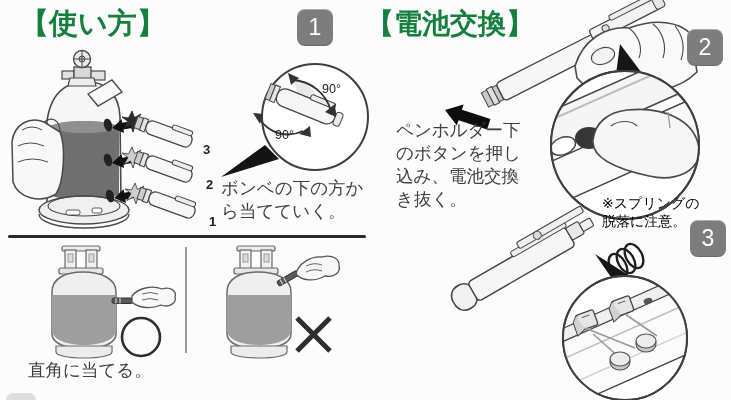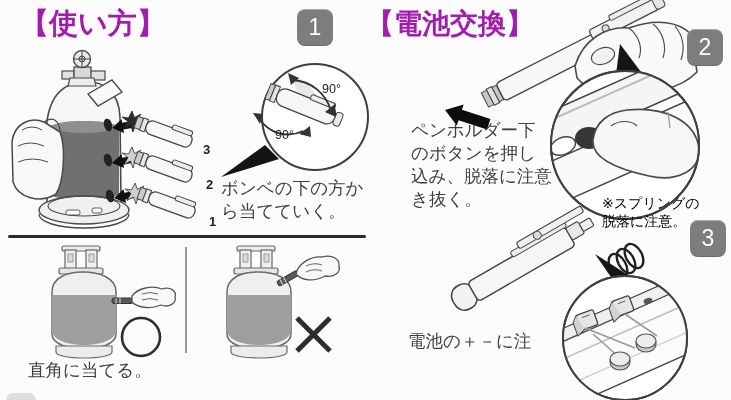--- a/index.html
+++ b/index.html
@@ -1,37 +1,37 @@
 <!DOCTYPE html>
 <html><head>
 <meta charset="utf-8">
 <style>
   html,body{margin:0;padding:0;background:#ffffff;}
   .canvas{
     position:relative;width:731px;height:400px;background:#fcfcfc;
     font-family:"Liberation Sans","DejaVu Sans",sans-serif;color:#3c3c3c;
     overflow:hidden;
   }
-  .heading{position:absolute;font-weight:bold;color:#a21caf;white-space:nowrap;}
+  .heading{position:absolute;font-weight:bold;color:#15803d;white-space:nowrap;}
   #usage-heading{left:20px;top:4px;font-size:29px;}
   #battery-heading{left:366px;top:5px;font-size:28px;}
   .badge{
     position:absolute;width:36px;height:37px;border-radius:8px;
     background:#7d7d7d;color:#fff;font-size:23px;
     display:flex;align-items:center;justify-content:center;
     box-shadow:inset 0 1px 0 rgba(255,255,255,.35), inset 0 -1px 0 rgba(0,0,0,.15);
   }
   #badge-1{left:297px;top:9px;}
   #badge-2{left:687px;top:29px;}
   #badge-3{left:690px;top:220px;}
   #badge-partial{position:absolute;left:6px;top:393px;width:30px;height:12px;
     background:#dedede;border-radius:7px 7px 0 0;}
   .caption{position:absolute;font-size:17.5px;line-height:23px;color:#3f3f3f;white-space:nowrap;}
   #step1-caption{left:221px;top:177px;}
-  #step2-caption{left:411px;top:119px;}
+  #step2-caption{left:396px;top:119px;}
   #step3-caption{left:408px;top:330px;}
   #ok-caption{left:28px;top:359px;}
   #ng-caption{left:216px;top:359px;}
   .note{position:absolute;font-size:14px;line-height:17.5px;color:#000000;white-space:nowrap;}
   #spring-note{left:602px;top:195px;}
   .divider-h{position:absolute;left:8px;top:235px;width:358px;height:3px;background:#2a2a2a;border-radius:2px;}
   .divider-v{position:absolute;left:185px;top:247px;width:2px;height:106px;background:#9a9a9a;}
   svg{position:absolute;overflow:visible;}
   svg text{font-family:"Liberation Sans","DejaVu Sans",sans-serif;}
 </style>
@@ -313,28 +313,27 @@
   <div id="badge-partial"></div>
 
   <div class="caption" id="step1-caption">
     <div>ボンベの下の方か</div>
     <div>ら当てていく。</div>
   </div>
 
   <div class="caption" id="step2-caption">
     <div>ペンホルダー下</div>
     <div>のボタンを押し</div>
-    <div>込み、脱落に注意</div>
+    <div>込み、電池交換</div>
     <div>き抜く。</div>
   </div>
 
   <div class="note" id="spring-note">
     <div>※スプリングの</div>
     <div>脱落に注意。</div>
   </div>
 
   <div class="caption" id="step3-caption">
-    <div>電池の＋－に注</div>
   </div>
 
   <div class="caption" id="ok-caption">直角に当てる。</div>
 
 </div>
 
 </body></html>

